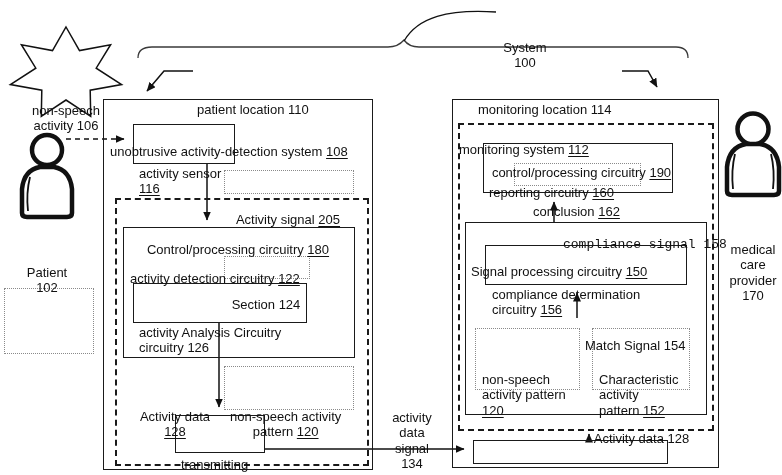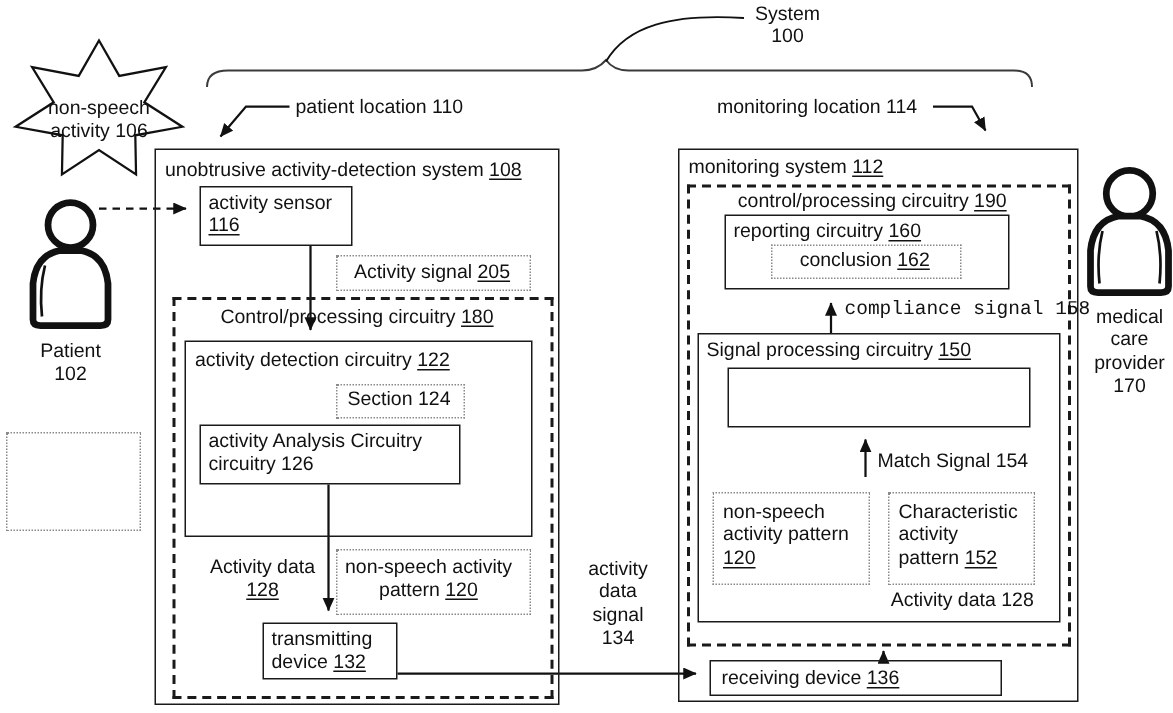--- a/index.html
+++ b/index.html
@@ -5,21 +5,21 @@
   html,body{margin:0;padding:0;background:#fff;}
   .stage{
     position:relative;width:782px;height:475px;background:#fff;overflow:hidden;
     font-family:"Liberation Sans",sans-serif;font-size:13px;line-height:1.18;color:#111;
   }
   .abs{position:absolute;}
   .box{position:absolute;border:1.6px solid #1a1a1a;background:transparent;box-sizing:border-box;}
   .box-outer{border-width:1.8px;}
   .box-dashed{border:2px dashed #1a1a1a;}
   .box-dotted{border:1.6px dotted #8a8a8a;}
-  .lbl{position:absolute;white-space:nowrap;}
+  .lbl{position:absolute;white-space:nowrap;margin-top:39px;}
   .wrap{white-space:normal;}
   .ml{white-space:pre-line;}
   .ctr{text-align:center;}
   .rgt{text-align:center;}
   .u{text-decoration:underline;text-underline-offset:2px;}
   svg{position:absolute;left:0;top:0;}
 </style>
 </head>
 <body>
 
@@ -155,20 +155,25 @@
   </div>
   <div class="lbl ctr" style="left:514px;top:165px;width:125px;">
     <span>conclusion</span>
     <span class="u">162</span>
   </div>
   <div class="lbl" style="left:563px;top:198px;font-family:Liberation Mono, monospace;">compliance signal 158</div>
   <div class="lbl" style="left:471px;top:225px;">
     <span>Signal processing circuitry</span>
     <span class="u">150</span>
   </div>
+  <div class="lbl" style="left:492px;top:248px;">
+    <span>compliance determination</span><br>
+    <span>circuitry</span>
+    <span class="u">156</span>
+  </div>
   <div class="lbl" style="left:585px;top:299px;">Match Signal 154</div>
   <div class="lbl" style="left:482px;top:333px;">
     <span>non-speech</span><br>
     <span>activity pattern</span><br>
     <span class="u">120</span>
   </div>
   <div class="lbl" style="left:599px;top:333px;">
     <span>Characteristic</span><br>
     <span>activity</span><br>
     <span>pattern</span>

